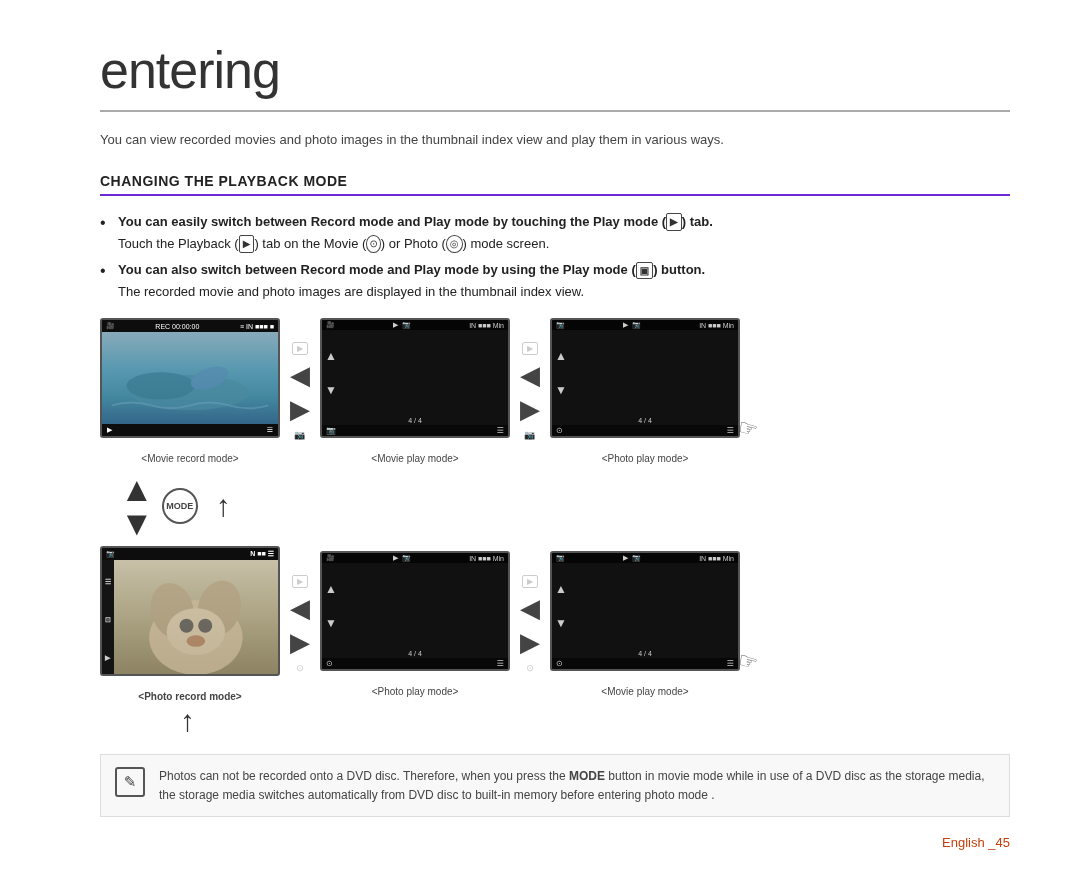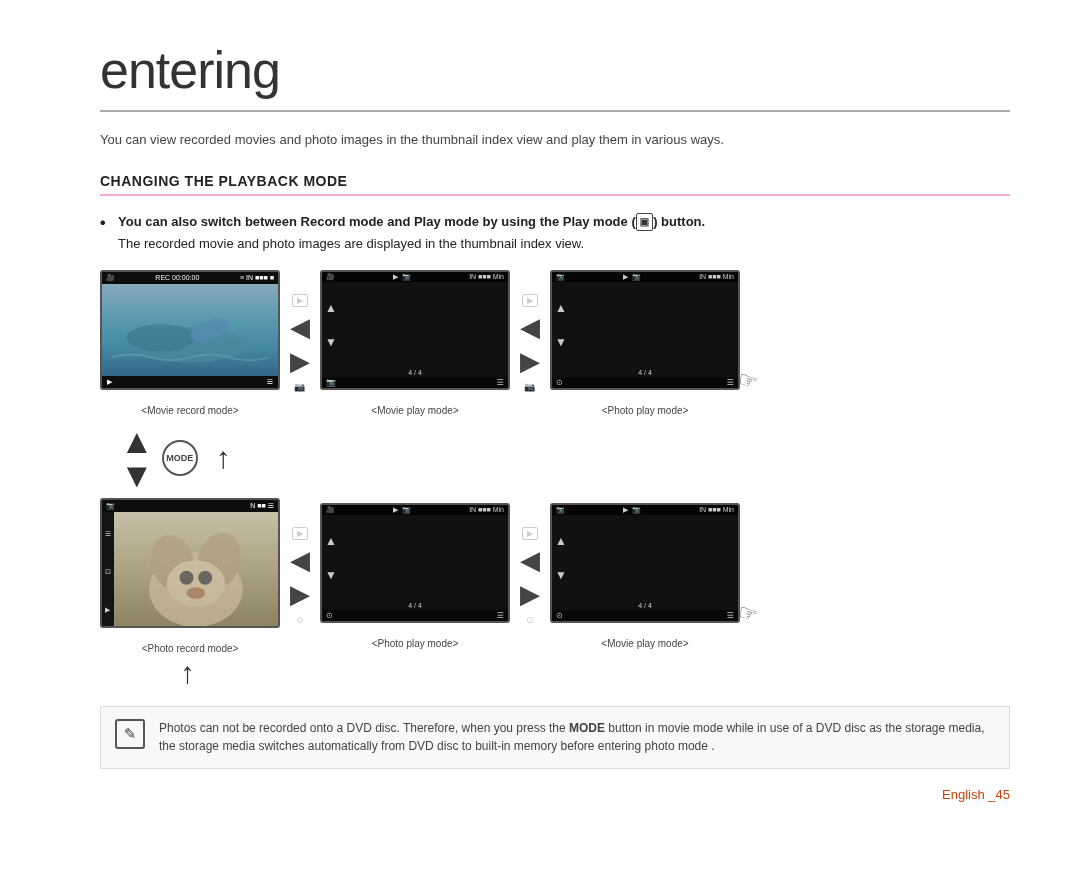--- a/index.html
+++ b/index.html
@@ -29,21 +29,21 @@
       color: #444;
       margin-bottom: 23px;
       line-height: 1.5;
     }
 
     
     .section-heading {
       font-size: 14px;
       font-weight: 900;
       text-transform: uppercase;
-      border-bottom: 2px solid #f9a8d4;
+      border-bottom: 2px solid #6d28d9;
       padding-bottom: 5px;
       margin-bottom: 16px;
       letter-spacing: 0.5px;
     }
 
     
     .bullet-list {
       list-style: none;
       margin-bottom: 16px;
     }
@@ -307,20 +307,22 @@
 <body>
 
 <div class="page-title">entering</div>
 
 <p class="intro-text">You can view recorded movies and photo images in the thumbnail index view and play them in various ways.</p>
 
 <div class="section-heading">CHANGING THE PLAYBACK MODE</div>
 
 <ul class="bullet-list">
   <li>
+    <span class="bold-text">You can easily switch between Record mode and Play mode by touching the Play mode (<span class="inline-icon">▶</span>) tab.</span>
+    <span class="sub-text">Touch the Playback (<span class="inline-icon">▶</span>) tab on the Movie (<span class="inline-icon" style="border-radius:50%; padding:0 2px;">⊙</span>) or Photo (<span class="inline-icon" style="border-radius:50%;">◎</span>) mode screen.</span>
   </li>
   <li>
     <span class="bold-text">You can also switch between Record mode and Play mode by using the Play mode (<span class="inline-icon">▣</span>) button.</span>
     <span class="sub-text">The recorded movie and photo images are displayed in the thumbnail index view.</span>
   </li>
 </ul>
 
 <div style="display:flex; flex-direction:column; margin-bottom: 16px;">
 
   <div style="display:flex; align-items:center; gap:4px; margin-bottom:4px;">
@@ -451,21 +453,21 @@
       <div style="font-size:34px;color:#333;line-height:1;">▲</div>
       <div style="font-size:34px;color:#333;line-height:1;">▼</div>
     </div>
     <div class="mode-button">MODE</div>
 
     <div style="font-size:30px;color:#333;margin-left:10px;">↑</div>
   </div>
 
   <div style="display:flex; align-items:center; gap:4px; margin-top:2px;">
 
-    <div style="display:flex; flex-direction:column; align-items:center;">
+    <div style="display:flex; flex-direction:column; align-items:center;font-weight:bold;">
       <div class="screen screen-photo-record">
         <div class="screen-flex">
           <div class="screen-topbar">
             <span>📷</span>
             <span style="display:flex;gap:2px;">
                 <span>N</span>
                 <span>■■</span>
                 <span>☰</span>
               </span>
           </div>

